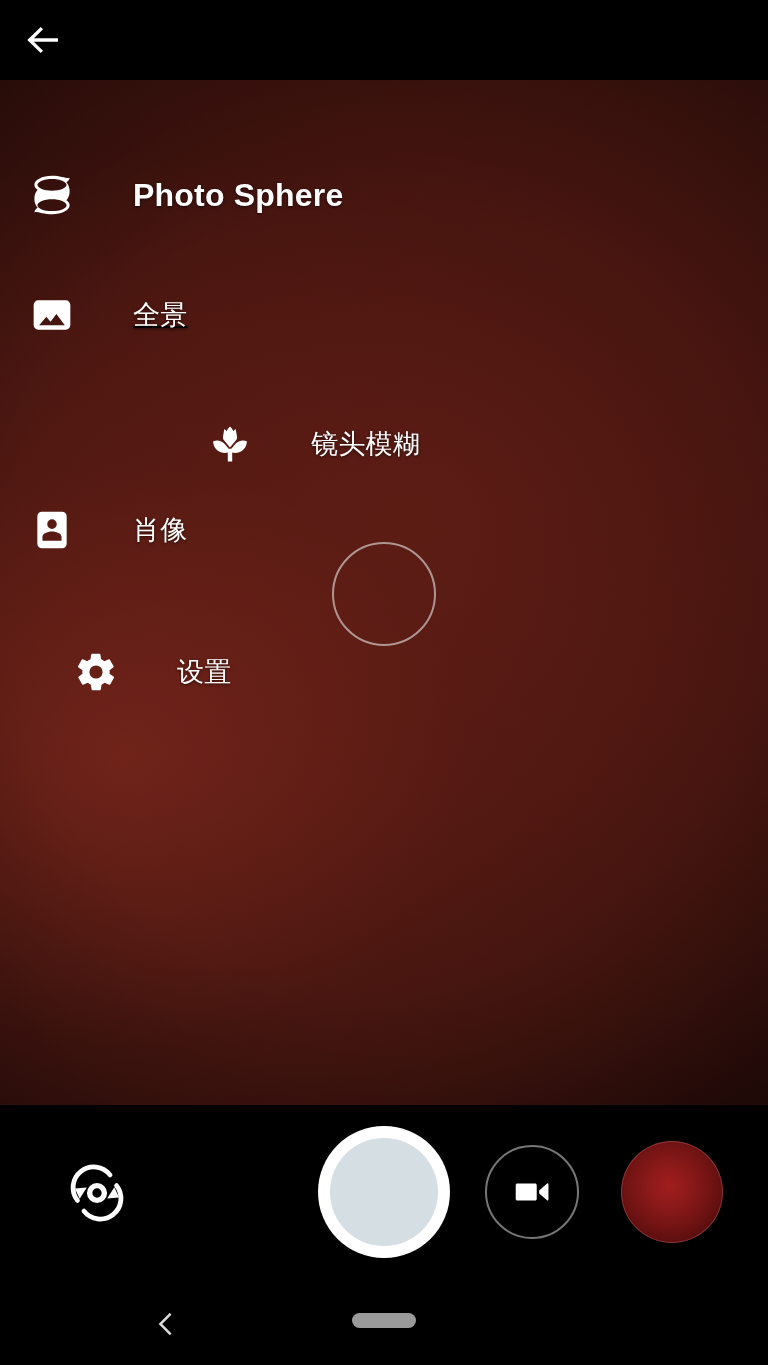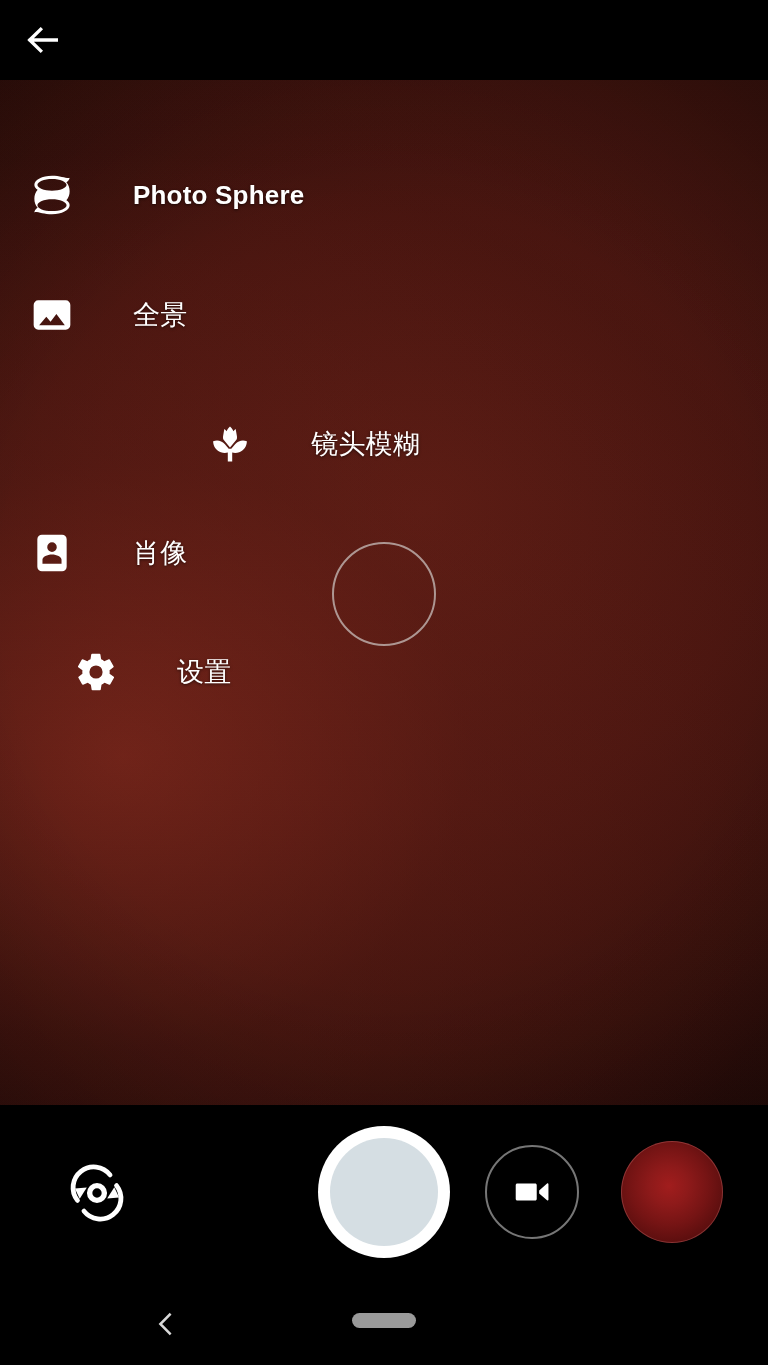--- a/index.html
+++ b/index.html
@@ -115,21 +115,21 @@
   .mode-label {
     margin-left: 55px;
     color: #ffffff;
     font-size: 27px;
     letter-spacing: 0.2px;
     text-shadow: 0 1px 3px rgba(0,0,0,0.6);
     white-space: nowrap;
   }
   .mode-label.latin {
     font-weight: 700;
-    font-size: 26px;
+    font-size: 32px;
   }
   .mode-label.cjk {
     font-weight: 400;
     font-size: 27px;
     font-family: "DejaVu Sans", "Liberation Sans", sans-serif;
   }
 
   
   .focus-ring {
     position: absolute;
@@ -270,40 +270,40 @@
       <span class="mode-icon">
         <svg width="46" height="46" viewBox="0 0 24 24" aria-hidden="true">
           <path fill="#ffffff" d="M12 2C6.9 2 2.8 4.1 2.8 6.7c0 1 .6 1.9 1.7 2.6C3.3 10.6 2.8 12.2 2.8 14c0 1.8.5 3.4 1.7 4.7-1.1.7-1.7 1.6-1.7 2.6C2.8 19.9 6.9 22 12 22s9.2-2.1 9.2-4.7c0-1-.6-1.9-1.7-2.6 1.2-1.3 1.7-2.9 1.7-4.7 0-1.8-.5-3.4-1.7-4.7 1.1-.7 1.7-1.6 1.7-2.6C21.2 4.1 17.1 2 12 2zm0 1.6c4.2 0 7.6 1.4 7.6 3.1S16.2 9.8 12 9.8 4.4 8.4 4.4 6.7 7.8 3.6 12 3.6zm0 16.8c-4.2 0-7.6-1.4-7.6-3.1s3.4-3.1 7.6-3.1 7.6 1.4 7.6 3.1-3.4 3.1-7.6 3.1z"></path>
           <path fill="#ffffff" d="M12 5.4c-3.9 0-7 1.7-7 3.9 0 .6.2 1.1.6 1.6 1 1.3 3.4 2.2 6.4 2.2s5.4-.9 6.4-2.2c.4-.5.6-1 .6-1.6 0-2.2-3.1-3.9-7-3.9z" opacity="0"></path>
           <path fill="#ffffff" d="M8.3 14.4l2.4-3.3 1.8 2.3 1.4-1.7 2.3 2.7z" opacity="0"></path>
         </svg>
       </span>
       <span class="mode-label latin">Photo Sphere</span>
     </div>
 
-    <div class="mode-item" style="top:283px;">
+    <div class="mode-item" style="top:283px;text-decoration:underline;">
       <span class="mode-icon">
         <svg width="44" height="44" viewBox="0 0 24 24" aria-hidden="true">
           <path fill="#ffffff" fill-rule="evenodd" d="M4.5 4h15A2.5 2.5 0 0 1 22 6.5v11a2.5 2.5 0 0 1-2.5 2.5h-15A2.5 2.5 0 0 1 2 17.5v-11A2.5 2.5 0 0 1 4.5 4zm.5 13.6h14l-4.6-6.1-3.2 4.2-2.3-2.8L5 17.6z"></path>
         </svg>
       </span>
       <span class="mode-label cjk">全景</span>
     </div>
 
     <div class="mode-item" style="top:412px;justify-content:flex-end;">
       <span class="mode-icon">
         <svg width="44" height="44" viewBox="0 0 24 24" aria-hidden="true">
           <path fill="#ffffff" d="M12 2.4c-1 1-1.6 1.9-1.9 2.7-.3-.5-.7-.9-1.2-1.3l-.7 4.1c-.1.6 0 1.2.2 1.7l3.6 4.3 3.6-4.3c.2-.5.3-1.1.2-1.7l-.7-4.1c-.5.4-.9.8-1.2 1.3-.3-.8-.9-1.7-1.9-2.7z"></path>
           <path fill="#ffffff" d="M11.3 14.6 9.1 12c-1.7-2-4.3-2.4-6.3-1.5 0 2.6 1.6 5.1 4.2 6 1.3.5 2.6.5 3.8.2v4.9h2.4v-4.9c1.2.3 2.5.3 3.8-.2 2.6-.9 4.2-3.4 4.2-6-2-.9-4.6-.5-6.3 1.5l-2.2 2.6z"></path>
         </svg>
       </span>
       <span class="mode-label cjk">镜头模糊</span>
     </div>
 
-    <div class="mode-item" style="top:521px;align-items:center;">
+    <div class="mode-item" style="top:498px;align-items:center;">
       <span class="mode-icon">
         <svg width="44" height="44" viewBox="0 0 24 24" aria-hidden="true">
           <path fill="#ffffff" fill-rule="evenodd" d="M6.5 2h11A2.5 2.5 0 0 1 20 4.5v15a2.5 2.5 0 0 1-2.5 2.5h-11A2.5 2.5 0 0 1 4 19.5v-15A2.5 2.5 0 0 1 6.5 2zM12 6.2a2.6 2.6 0 1 0 0 5.2 2.6 2.6 0 0 0 0-5.2zm0 6.6c-2.6 0-5.2 1.3-5.2 2.9v2.1h10.4v-2.1c0-1.6-2.6-2.9-5.2-2.9z"></path>
         </svg>
       </span>
       <span class="mode-label cjk">肖像</span>
     </div>
 
     <div class="mode-item" style="top:640px;padding-left:44px;">
       <span class="mode-icon">

